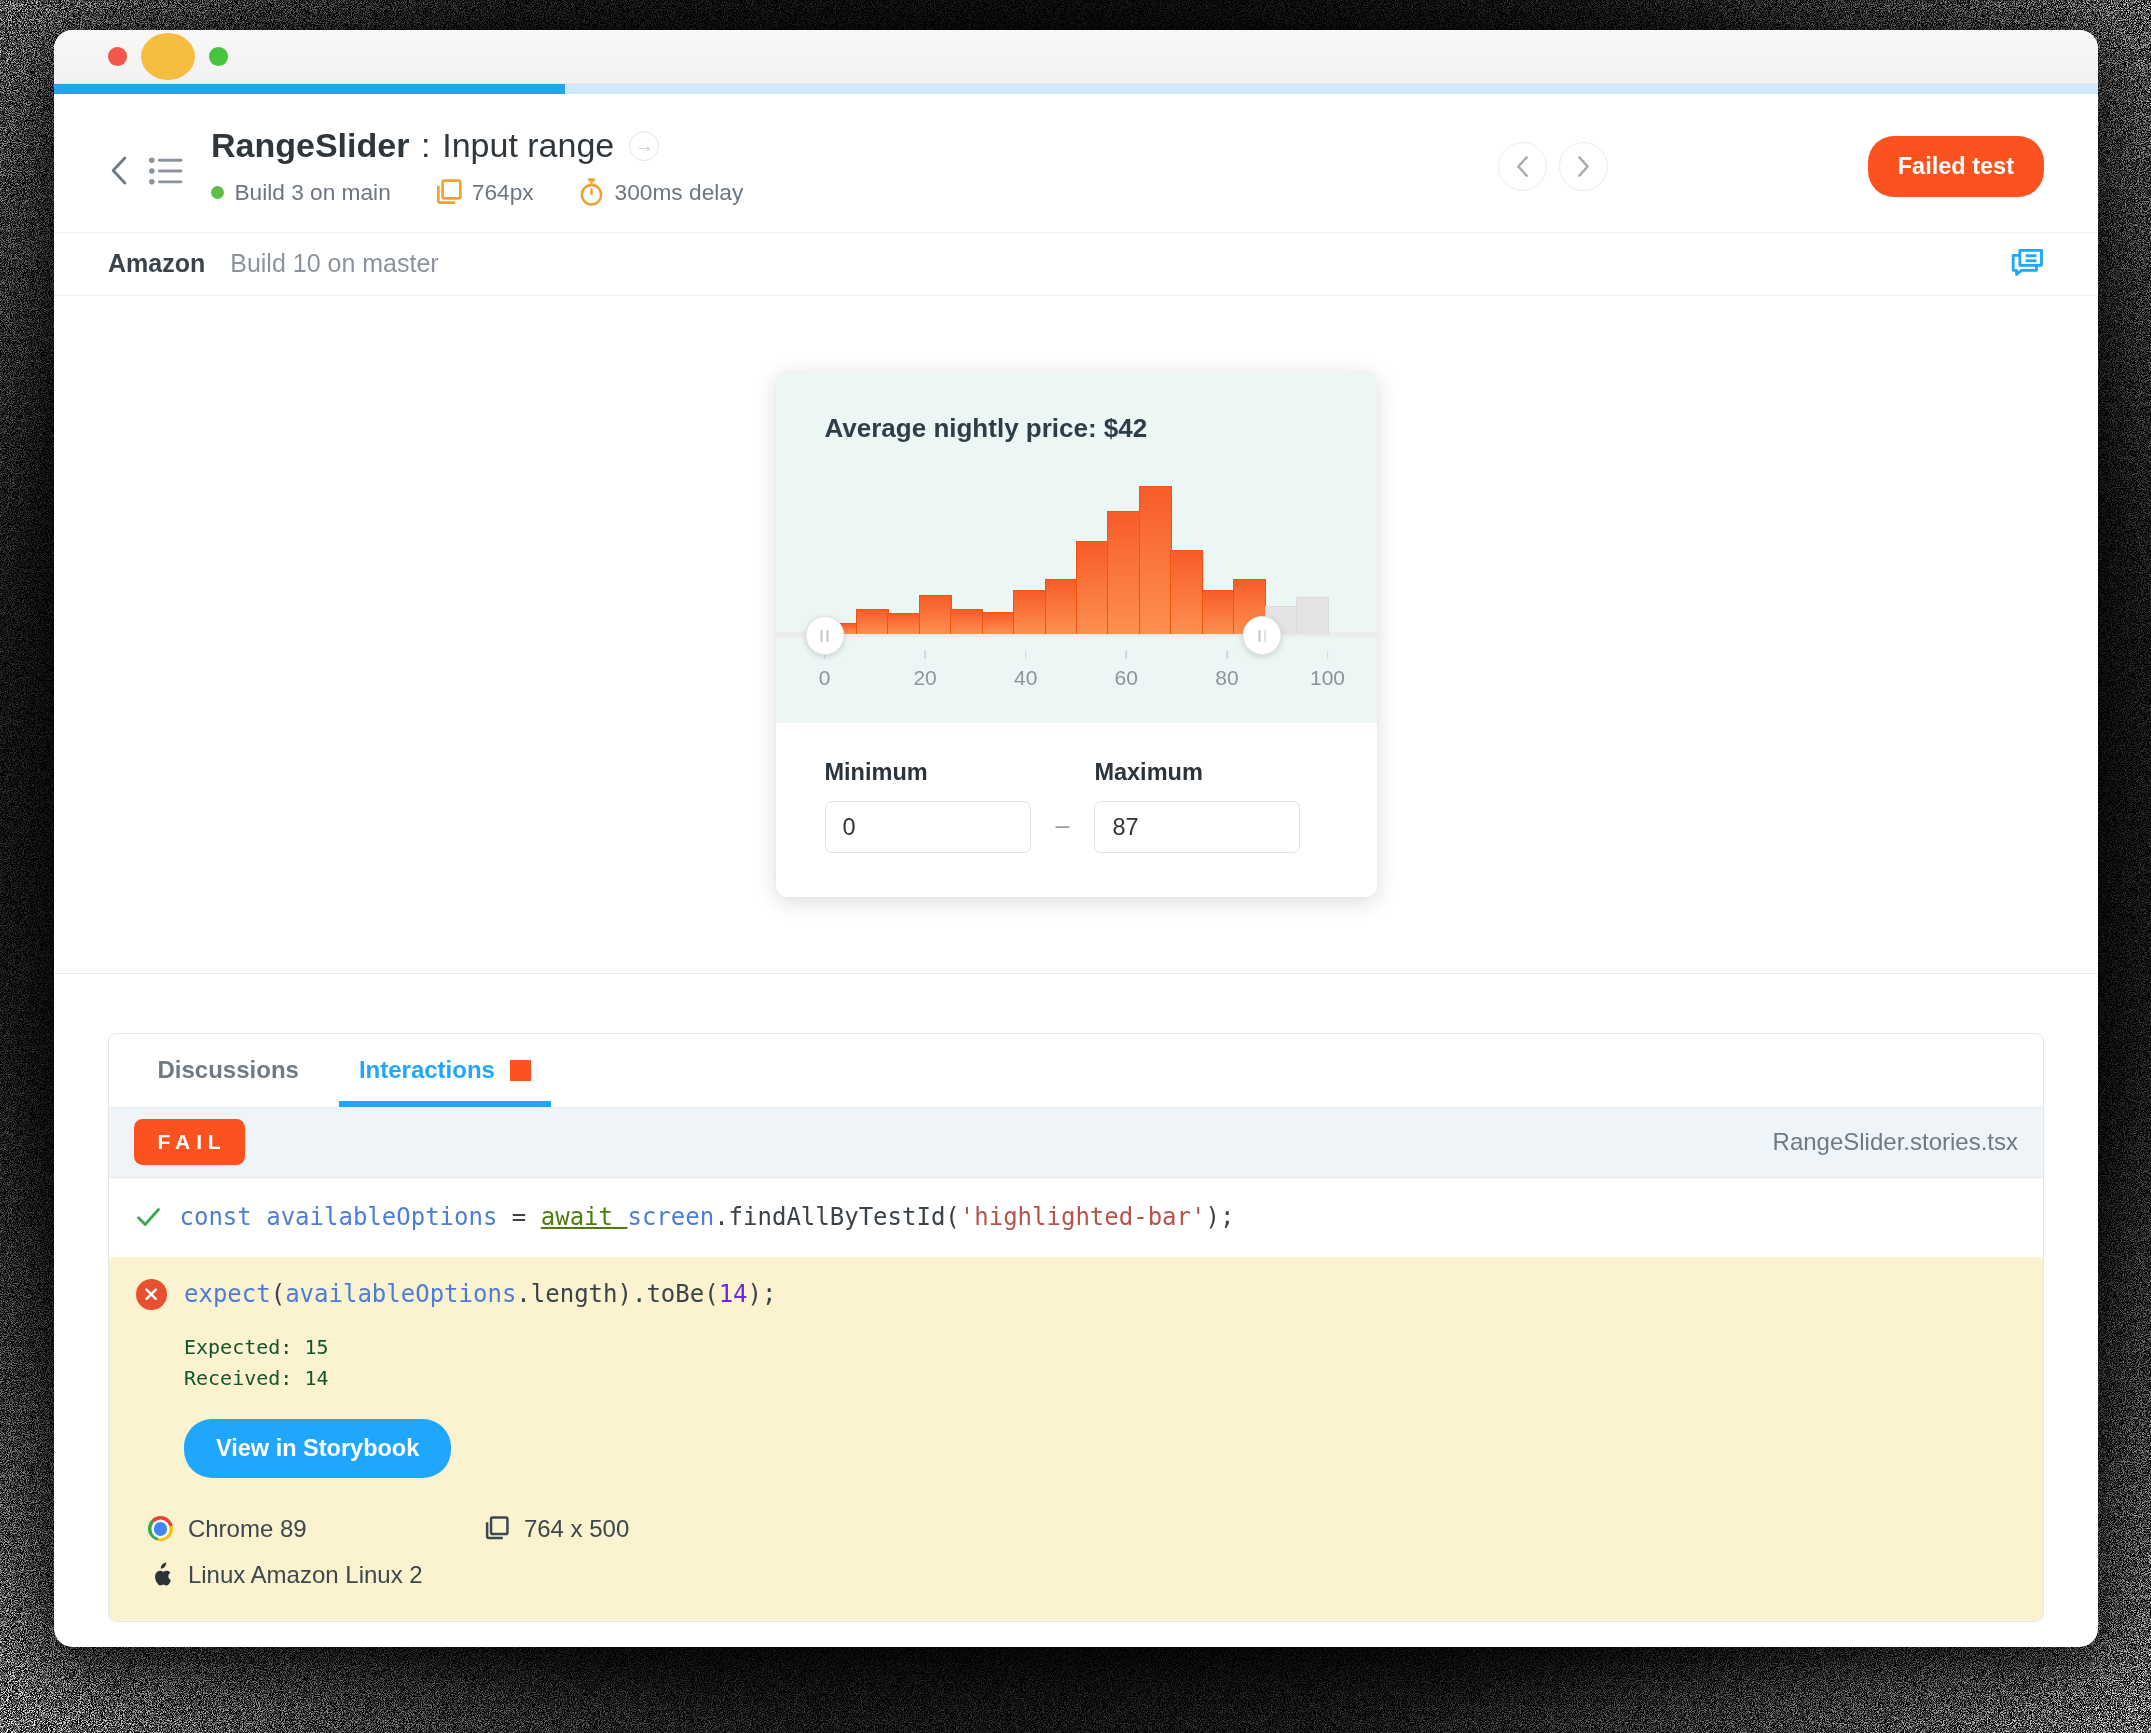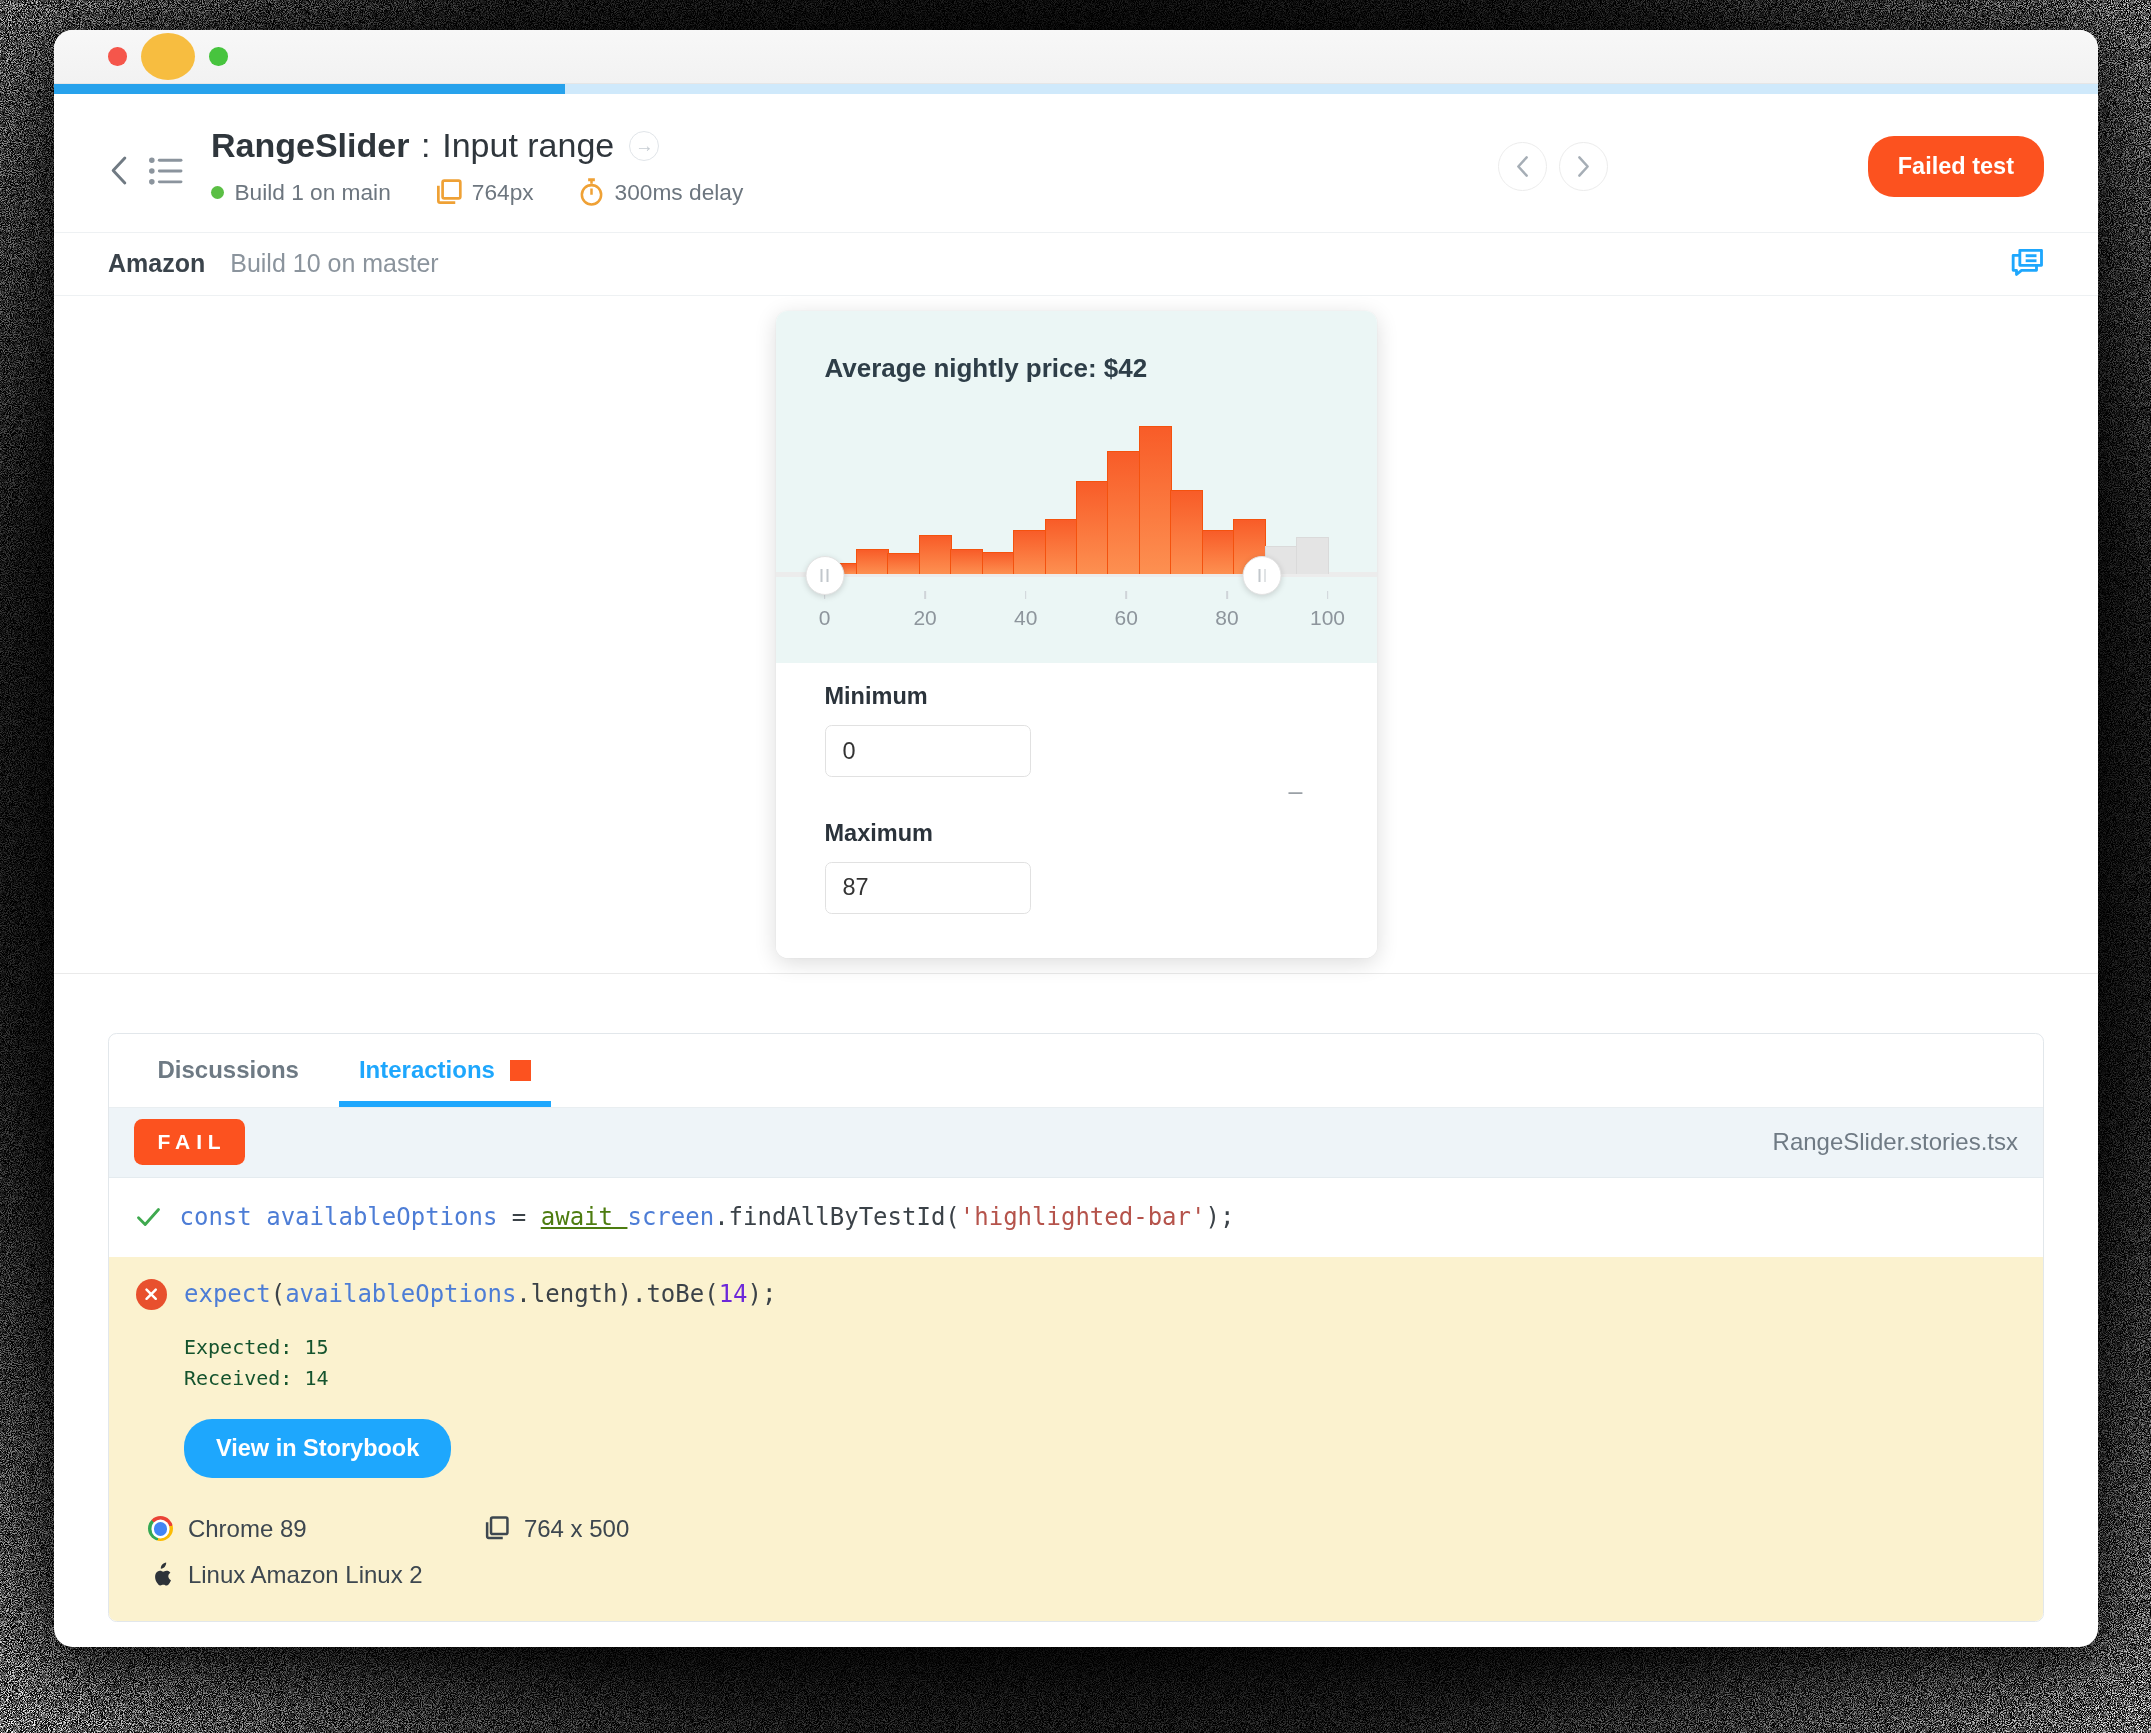--- a/index.html
+++ b/index.html
@@ -63,21 +63,21 @@
     background:linear-gradient(180deg,#f85c28 0%,#fd9051 100%); margin-right:-1.7px; }
   .bar.muted { border-color:#dadada; background:#e4e4e4; }
   .track-line { position:absolute; left:-49px; right:-49px; bottom:-2.5px; height:5px; background:#ececec; z-index:0; }
   .handle { position:absolute; bottom:-21px; width:39px; height:39px; background:#fff;
     border:1.7px solid #e3e3e3; border-radius:50%; transform:translateX(-50%); z-index:3;
     box-shadow:0 1.7px 6.7px rgba(0,0,0,.15); display:flex; align-items:center; justify-content:center; gap:4.2px; }
   .handle i { width:1.7px; height:12.6px; background:#c2c7cc; }
   .axis { position:relative; height:77px; }
   .tick { position:absolute; top:17px; width:1.7px; height:7.6px; background:#cfd4d8; transform:translateX(-50%); }
   .tick-label { position:absolute; top:32px; transform:translateX(-50%); font-size:21px; color:#8d959c; }
-  .card-bottom { background:#fff; padding:20px 49px 44px; display:flex;flex-direction:column; }
+  .card-bottom { background:#fff; padding:36px 49px 44px; display:flex; }
   .field label { display:block; font-weight:700; font-size:23.5px; color:#2b333b; margin-bottom:15px; }
   .field input { width:206px; height:52px; border:1.7px solid #e1e1e1; border-radius:6.7px;
     font-size:23.5px; color:#333; padding:0 17px; font-family:"Liberation Sans",sans-serif; background:#fff; }
   .range-dash { align-self:flex-end; padding:0 25px 13.4px; color:#9aa0a6; font-size:25px; }
 
   
   .panel { margin:59px 54px 25px; border:0.8px solid #e2e7eb; border-radius:8.4px; overflow:hidden; }
   .tabs { display:flex; align-items:stretch; height:74px; border-bottom:0.8px solid #e9eef1; padding:0 28.5px; }
   .tab { display:flex; align-items:center; font-weight:700; font-size:24px; padding:0 20px; position:relative; }
   .tab.inactive { color:#6e7a84; }
@@ -158,21 +158,21 @@
     <div class="title-block">
       <div class="title-row">
         <span class="bold">RangeSlider</span>
         <span class="sep">:</span>
         <span class="rest">Input range</span>
         <span class="goto-circle">→</span>
       </div>
       <div class="meta-row">
         <span class="meta-item">
           <span class="dot"></span>
-          <span>Build 1 on main</span>
+          <span>Build 3 on main</span>
         </span>
         <span class="meta-item">
           <svg width="27" height="27" viewBox="0 0 32 32">
               <g fill="none" stroke="#efa135" stroke-width="3.2">
                 <rect x="9" y="2" width="21" height="21" rx="2"></rect>
                 <path d="M4 8 v18 a2 2 0 0 0 2 2 h18"></path>
               </g>
             </svg>
           <span>764px</span>
         </span>

